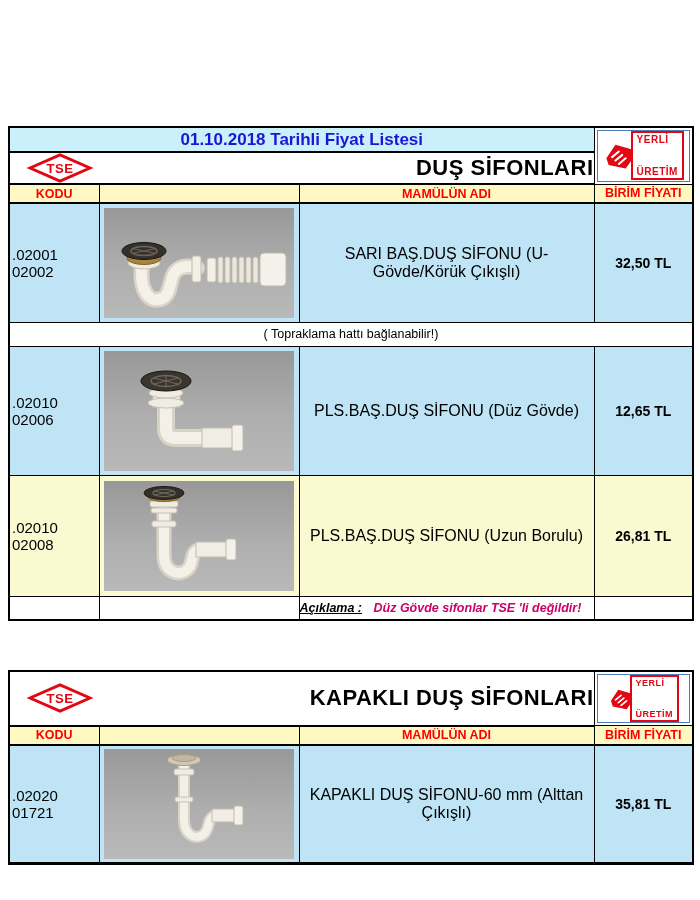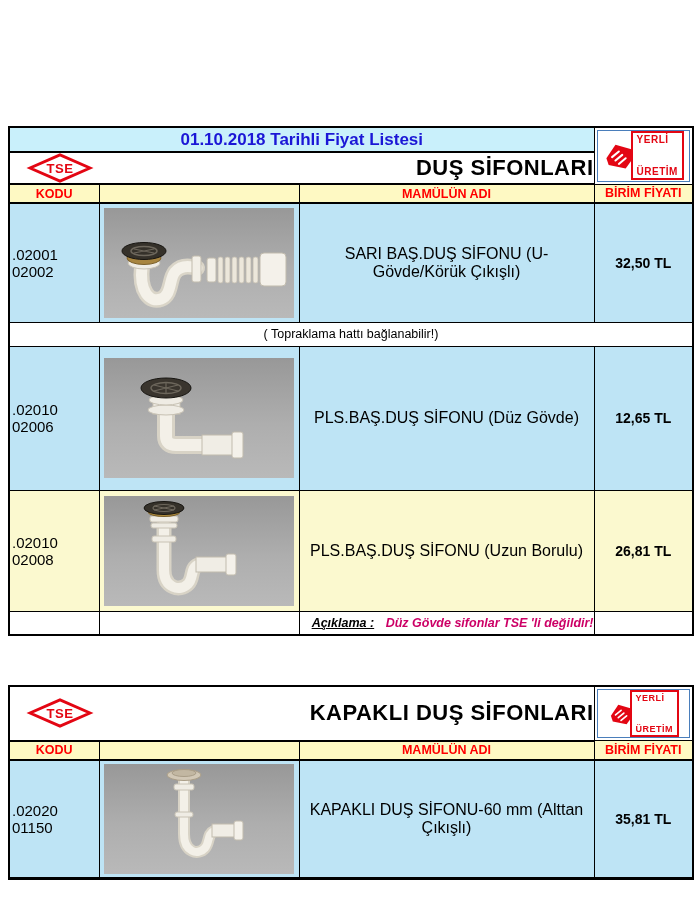--- a/index.html
+++ b/index.html
@@ -61,21 +61,21 @@
   }
   .photo.tall { height:120px; }
   .photo.white { background:#ffffff; width:196px; height:114px; }
   .photo svg { width:100%; height:100%; display:block; }
 
   td.note-cell {
     background:#fff; text-align:center; vertical-align:middle;
     font-size:12.5px; height:24px;
   }
   td.blank-cell { background:#fff; }
-  td.footnote-cell { background:#fff; text-align:right; vertical-align:middle; font-size:12.5px; height:24px; }
+  td.footnote-cell { background:#fff; text-align:left; vertical-align:middle; font-size:12.5px; height:24px; }
   .fn-label { font-weight:bold; font-style:italic; text-decoration:underline; color:#000; margin-right:8px; }
   .fn-text  { font-style:italic; font-weight:bold; color:#cc0066; }
 
   .gap { height:13px; }
   table.t2 { border-bottom:3px solid #000; }
 </style>
 </head>
 <body>
 
 <div class="sheet">
@@ -154,21 +154,21 @@
         </div>
       </td>
       <td class="name-cell">SARI BAŞ.DUŞ SİFONU (U-Gövde/Körük Çıkışlı)</td>
       <td class="price-cell">32,50 TL</td>
     </tr>
 
     <tr>
       <td colspan="4" class="note-cell">( Topraklama hattı bağlanabilir!)</td>
     </tr>
 
-    <tr class="row-blue" style="height:144px">
+    <tr class="row-blue" style="height:129px">
       <td class="code-cell">.02010 02006</td>
       <td class="photo-cell">
         <div class="photo tall">
           <svg viewBox="0 0 190 120" preserveAspectRatio="none">
             <path d="M62 50 L62 78 Q62 87 72 87 L100 87" stroke="#d8d3c6" stroke-width="18" fill="none" stroke-linecap="round"></path>
             <path d="M62 50 L62 78 Q62 87 72 87 L100 87" stroke="#f3f0e8" stroke-width="12" fill="none" stroke-linecap="round"></path>
             <rect x="98" y="77" width="34" height="20" fill="#f0ede5" stroke="#c1bbad"></rect>
             <rect x="128" y="74" width="11" height="26" rx="2" fill="#f4f1ea" stroke="#c1bbad"></rect>
             <rect x="49" y="32" width="27" height="24" fill="#f2efe7" stroke="#c8c2b4"></rect>
             <ellipse cx="62" cy="52" rx="18" ry="5" fill="#efece4" stroke="#c8c2b4"></ellipse>
@@ -258,21 +258,21 @@
     </tr>
 
     <tr class="col-head">
       <td>KODU</td>
       <td></td>
       <td>MAMÜLÜN ADI</td>
       <td>BİRİM FİYATI</td>
     </tr>
 
     <tr class="row-blue" style="height:119px">
-      <td class="code-cell">.02020 01150</td>
+      <td class="code-cell">.02020 01721</td>
       <td class="photo-cell">
         <div class="photo">
           <svg viewBox="0 0 190 110" preserveAspectRatio="none">
             <path d="M80 14 L80 70 C80 88 94 92 101 84 C106 78 103 70 110 67" stroke="#d8d3c6" stroke-width="12" fill="none" stroke-linecap="round"></path>
             <path d="M80 14 L80 70 C80 88 94 92 101 84 C106 78 103 70 110 67" stroke="#f3f0e8" stroke-width="8" fill="none" stroke-linecap="round"></path>
             <rect x="108" y="60" width="26" height="13" fill="#f0ede5" stroke="#c1bbad"></rect>
             <rect x="130" y="57" width="9" height="19" rx="2" fill="#f4f1ea" stroke="#c1bbad"></rect>
             <rect x="70" y="20" width="20" height="6" rx="2" fill="#efece4" stroke="#c8c2b4"></rect>
             <rect x="71" y="48" width="18" height="5" rx="2" fill="#efece4" stroke="#c8c2b4"></rect>
             <ellipse cx="80" cy="11" rx="17" ry="5.5" fill="#d2c8b6" stroke="#a99d87"></ellipse>

